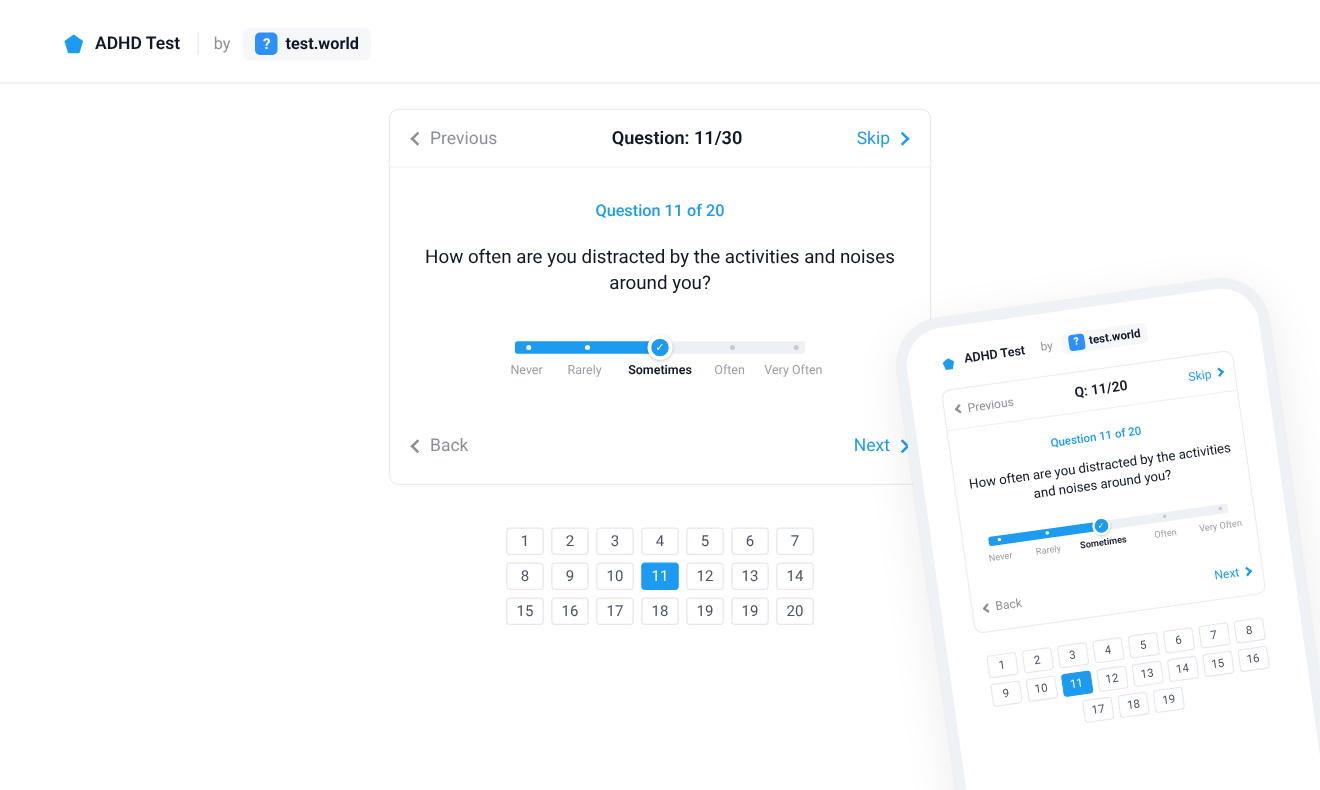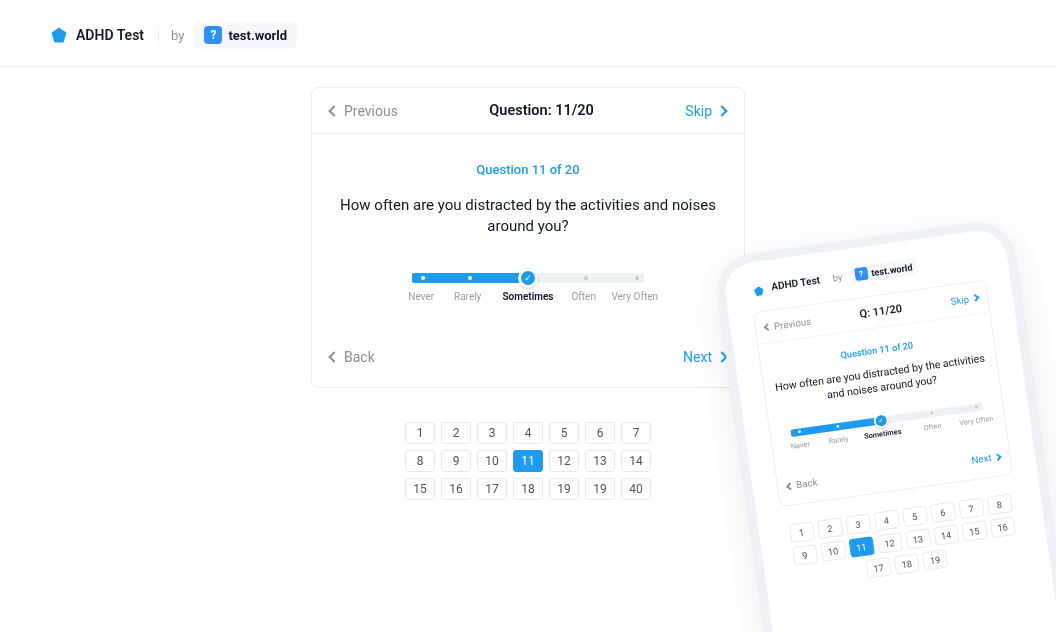--- a/index.html
+++ b/index.html
@@ -106,21 +106,21 @@
     </span>
   </div>
 </div>
 
 <div class="card">
   <div class="card-top">
     <div class="nav-link">
       <span class="chevron left"></span>
       <span>Previous</span>
     </div>
-    <div class="q-title">Question: 11/20</div>
+    <div class="q-title">Question: 11/30</div>
     <div class="nav-link blue">
       <span>Skip</span>
       <span class="chevron right"></span>
     </div>
   </div>
   <div class="card-body">
     <div class="q-sub">Question 11 of 20</div>
     <div class="q-text">How often are you distracted by the activities and noises around you?</div>
 
     <div class="slider">
@@ -170,21 +170,21 @@
     <div class="pg active">11</div>
     <div class="pg">12</div>
     <div class="pg">13</div>
     <div class="pg">14</div>
     <div class="pg">15</div>
     <div class="pg">16</div>
     <div class="pg">17</div>
     <div class="pg">18</div>
     <div class="pg">19</div>
     <div class="pg">19</div>
-    <div class="pg">40</div>
+    <div class="pg">20</div>
   </div>
 
 <div class="phone">
   <div class="phone-inner">
     <div class="header2">
       <span class="pentagon2">
         <svg viewBox="0 0 24 24" width="12" height="12">
             <polygon points="12,2 22,9 18,22 6,22 2,9" fill="#1d9bf0"></polygon>
           </svg>
       </span>

